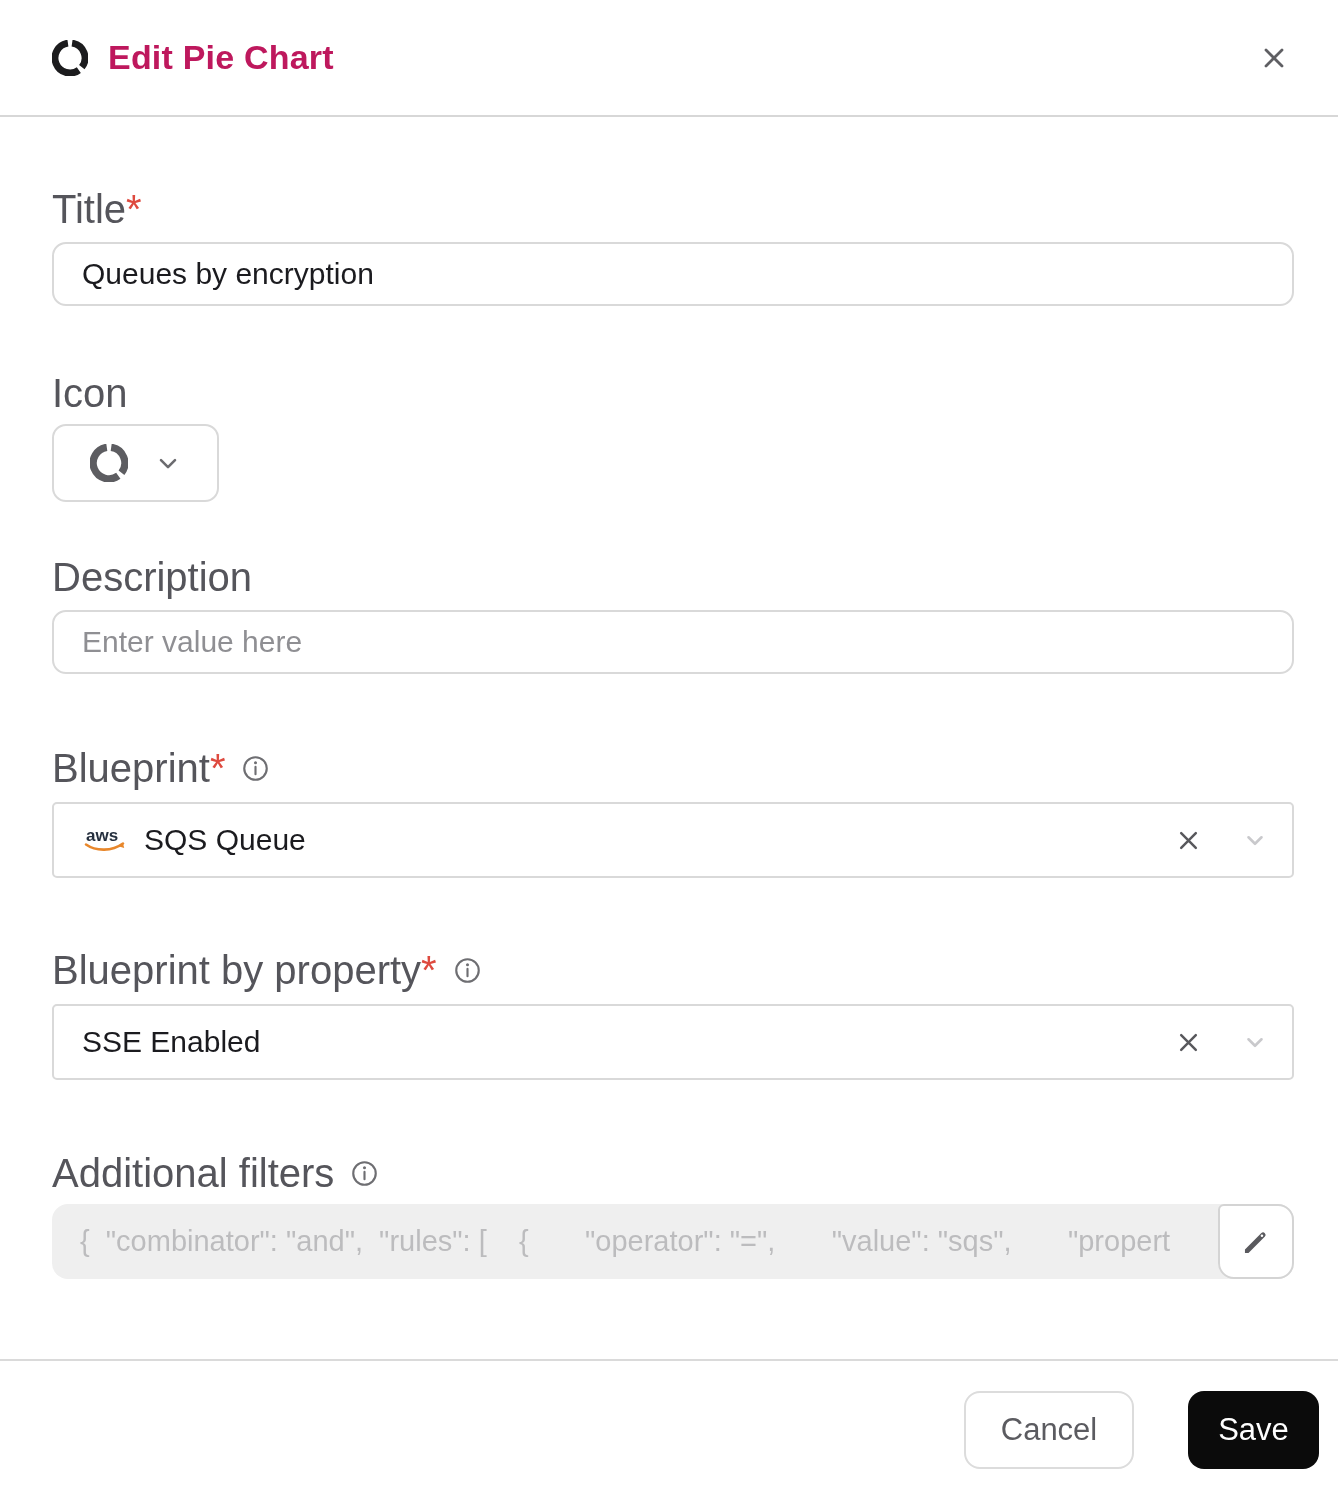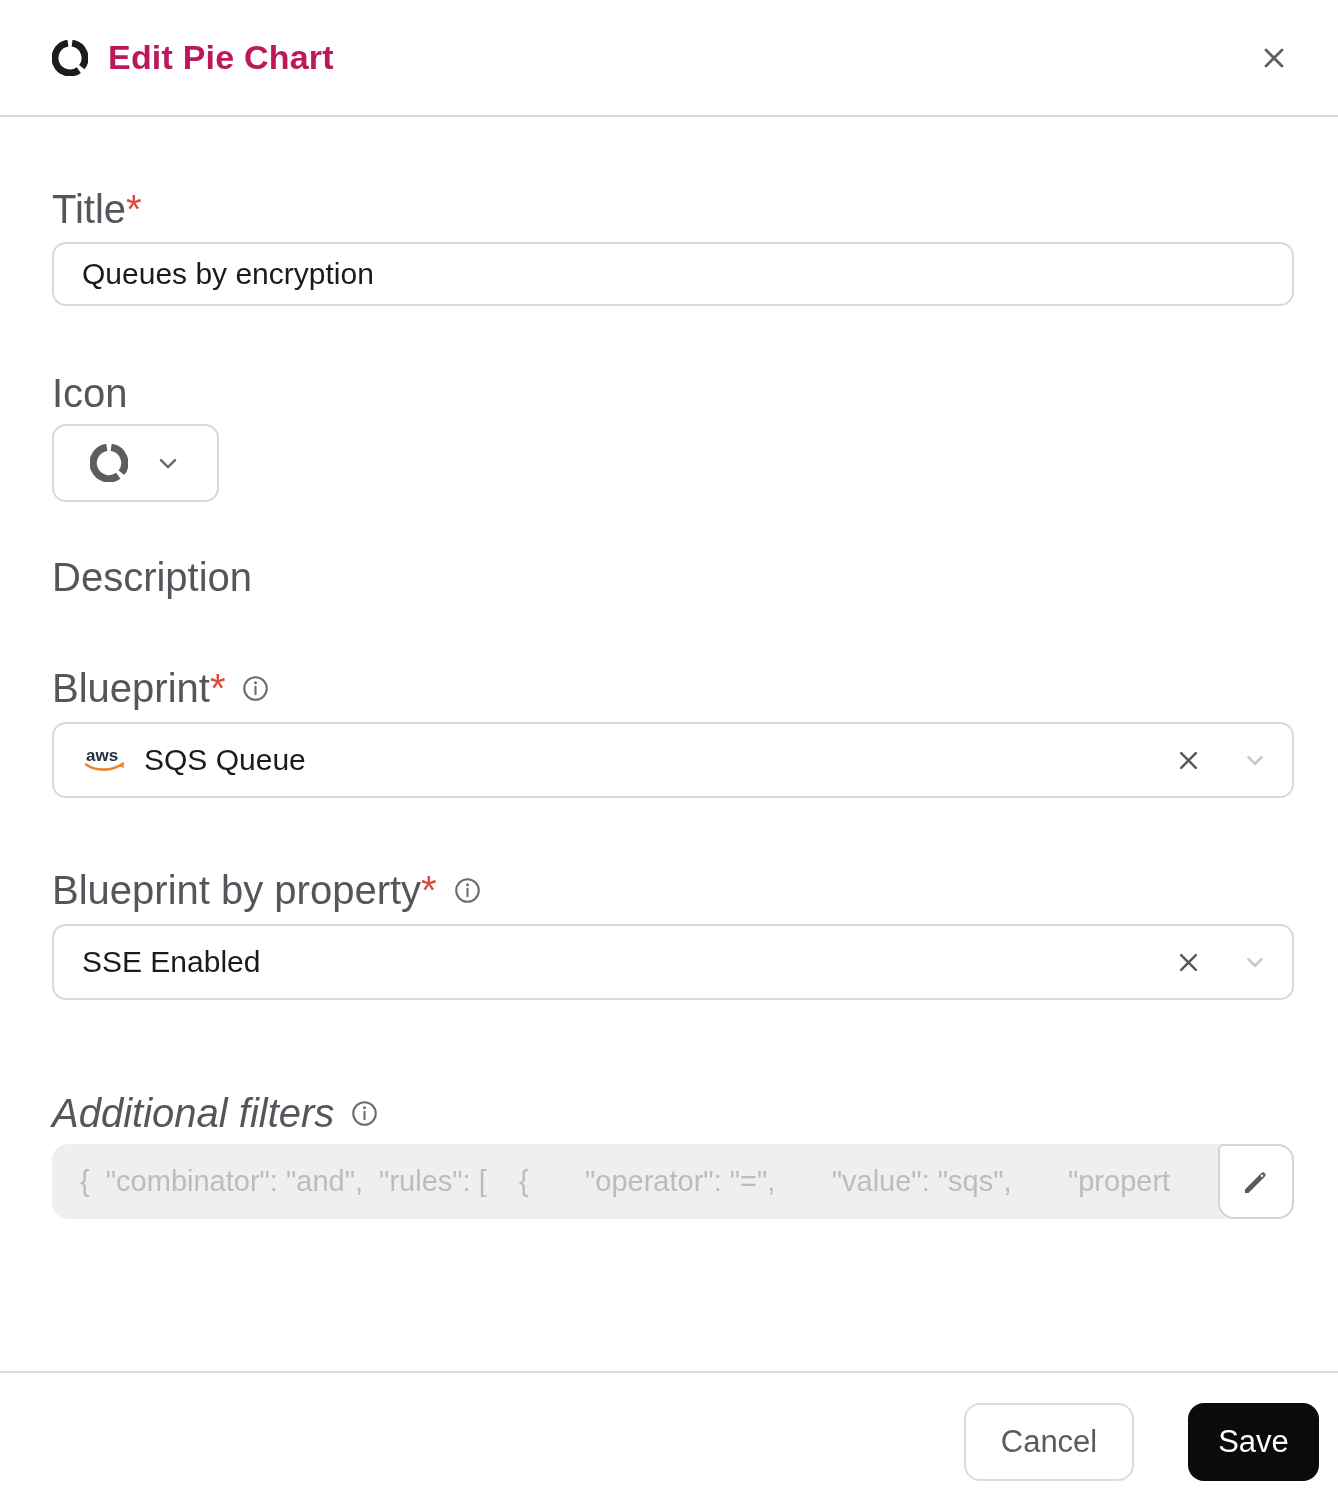--- a/index.html
+++ b/index.html
@@ -36,21 +36,21 @@
     color: #55555b;
   }
   .required { color: #de4a3f; }
   .info-icon { display: inline-flex; margin-left: 2px; cursor: pointer; }
 
   .mt-a { margin-top: 75px; }  
   .mt-b { margin-top: 70px; }  
   .mt-c { margin-top: 58px; text-align: center; }  
   .mt-d { margin-top: 77px; }  
   .mt-e { margin-top: 75px; }  
-  .mt-f { margin-top: 96px; font-style: italic; }  
+  .mt-f { margin-top: 76px; }  
 
   .text-input {
     margin-top: 16px;
     width: 1242px;
     height: 64px;
     border: 2px solid #d9d9d9;
     border-radius: 14px;
     font-family: "Liberation Sans", sans-serif;
     font-size: 30px;
     color: #1b1b1f;
@@ -73,21 +73,21 @@
     justify-content: center;
     gap: 26px;
     cursor: pointer;
   }
 
   .select-field {
     margin-top: 17px;
     width: 1242px;
     height: 76px;
     border: 2px solid #d9d9d9;
-    border-radius: 14px;
+    border-radius: 5px;
     background: #fff;
     display: flex;
     align-items: center;
     padding: 0 24px 0 28px;
     cursor: pointer;
   }
   .select-value { font-size: 30px; color: #1b1b1f; }
   .select-field .spacer { flex: 1; }
   .select-field .aws-wrap { margin-right: 16px; display: flex; align-items: center; }
   .clear-btn { margin-right: 34px; }
@@ -118,21 +118,21 @@
     border-radius: 6px 16px 16px 16px;
     display: flex;
     align-items: center;
     justify-content: center;
     cursor: pointer;
   }
 
   
   .modal-footer {
     position: absolute;
-    left: 0; right: 0; bottom: 0;
+    left: 0; right: 0; bottom: 12px;
     height: 139px;
     border-top: 2px solid #dadada;
     background: #fff;
     display: flex;
     align-items: center;
     justify-content: flex-end;
     gap: 54px;
     padding-right: 19px;
   }
   .btn {
@@ -198,20 +198,21 @@
     <span style="display:flex">
       <svg width="28" height="28" viewBox="0 0 24 24" fill="none">
         <path d="M6 9.5 L12 15.5 L18 9.5" stroke="#6b6b6f" stroke-width="2.2" stroke-linecap="round" stroke-linejoin="round"></path>
       </svg>
     </span>
   </div>
 
   <div class="label-row mt-c">
     <span>Description</span>
   </div>
+  <input class="text-input" type="text" placeholder="Enter value here" style="">
 
   <div class="label-row mt-d">
     <span><span>Blueprint</span><span class="required">*</span></span>
     <span class="info-icon">
       <svg width="27" height="27" viewBox="0 0 24 24" fill="none">
         <circle cx="12" cy="12" r="10" stroke="#6e6e72" stroke-width="1.9"></circle>
         <line x1="12" y1="10.6" x2="12" y2="17" stroke="#6e6e72" stroke-width="1.9" stroke-linecap="round"></line>
         <circle cx="12" cy="6.9" r="1.35" fill="#6e6e72"></circle>
       </svg>
     </span>

